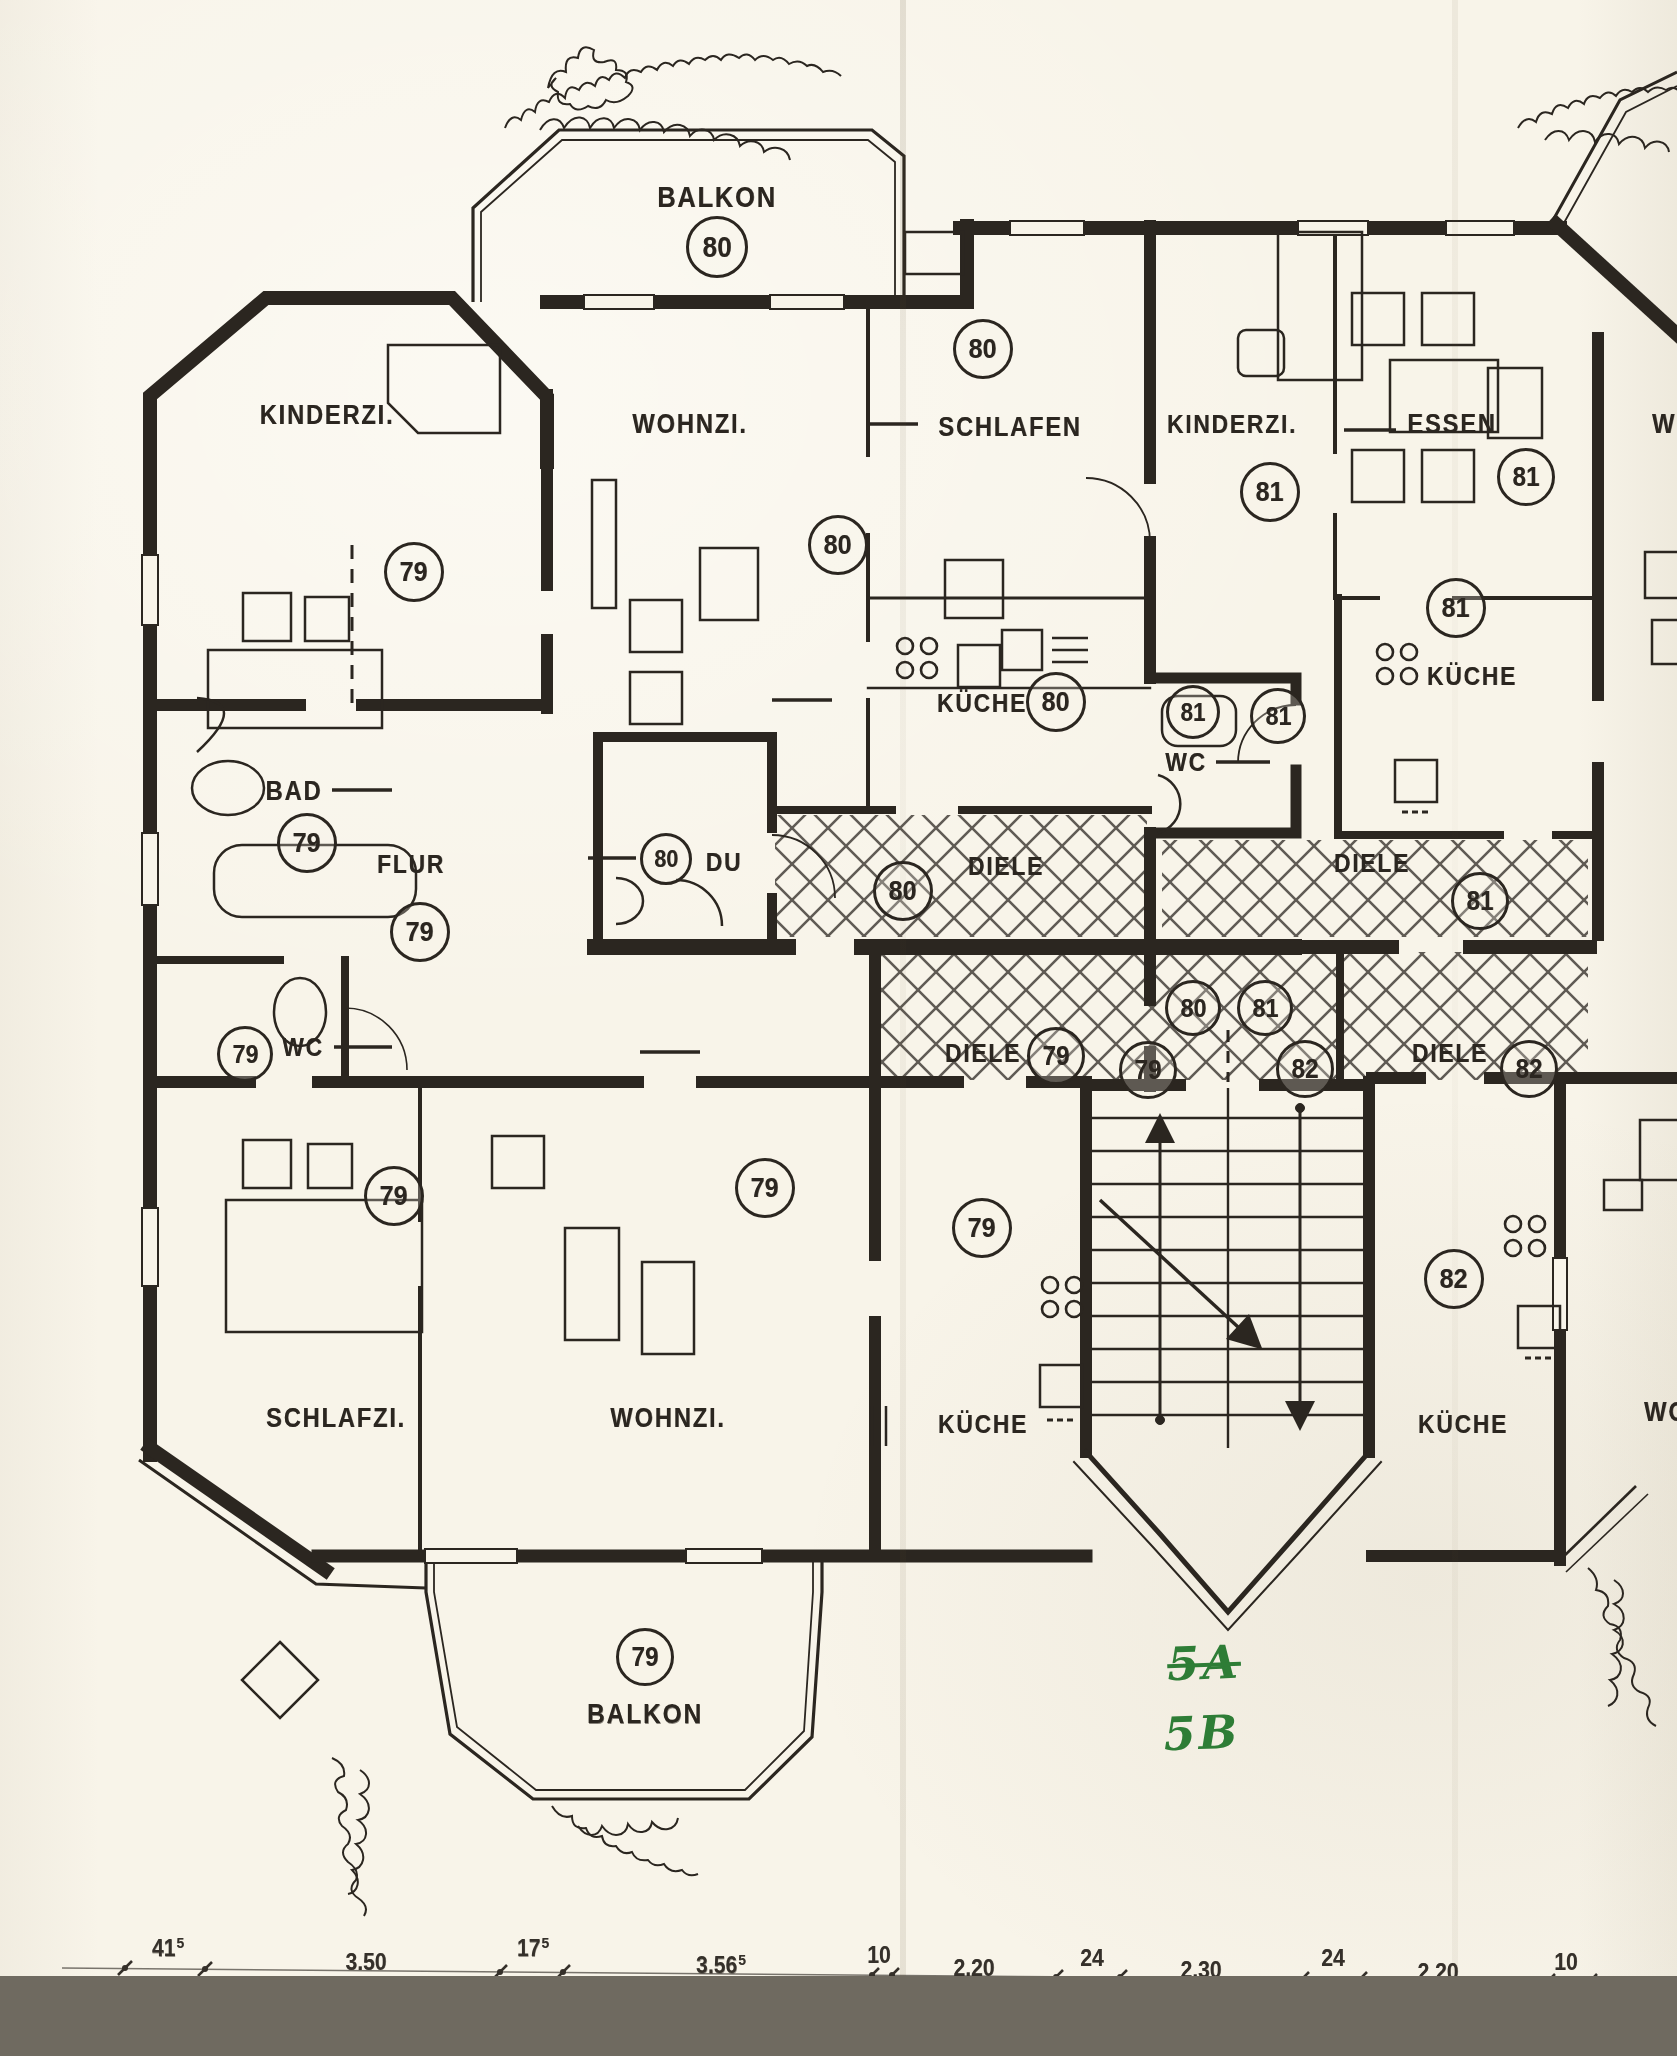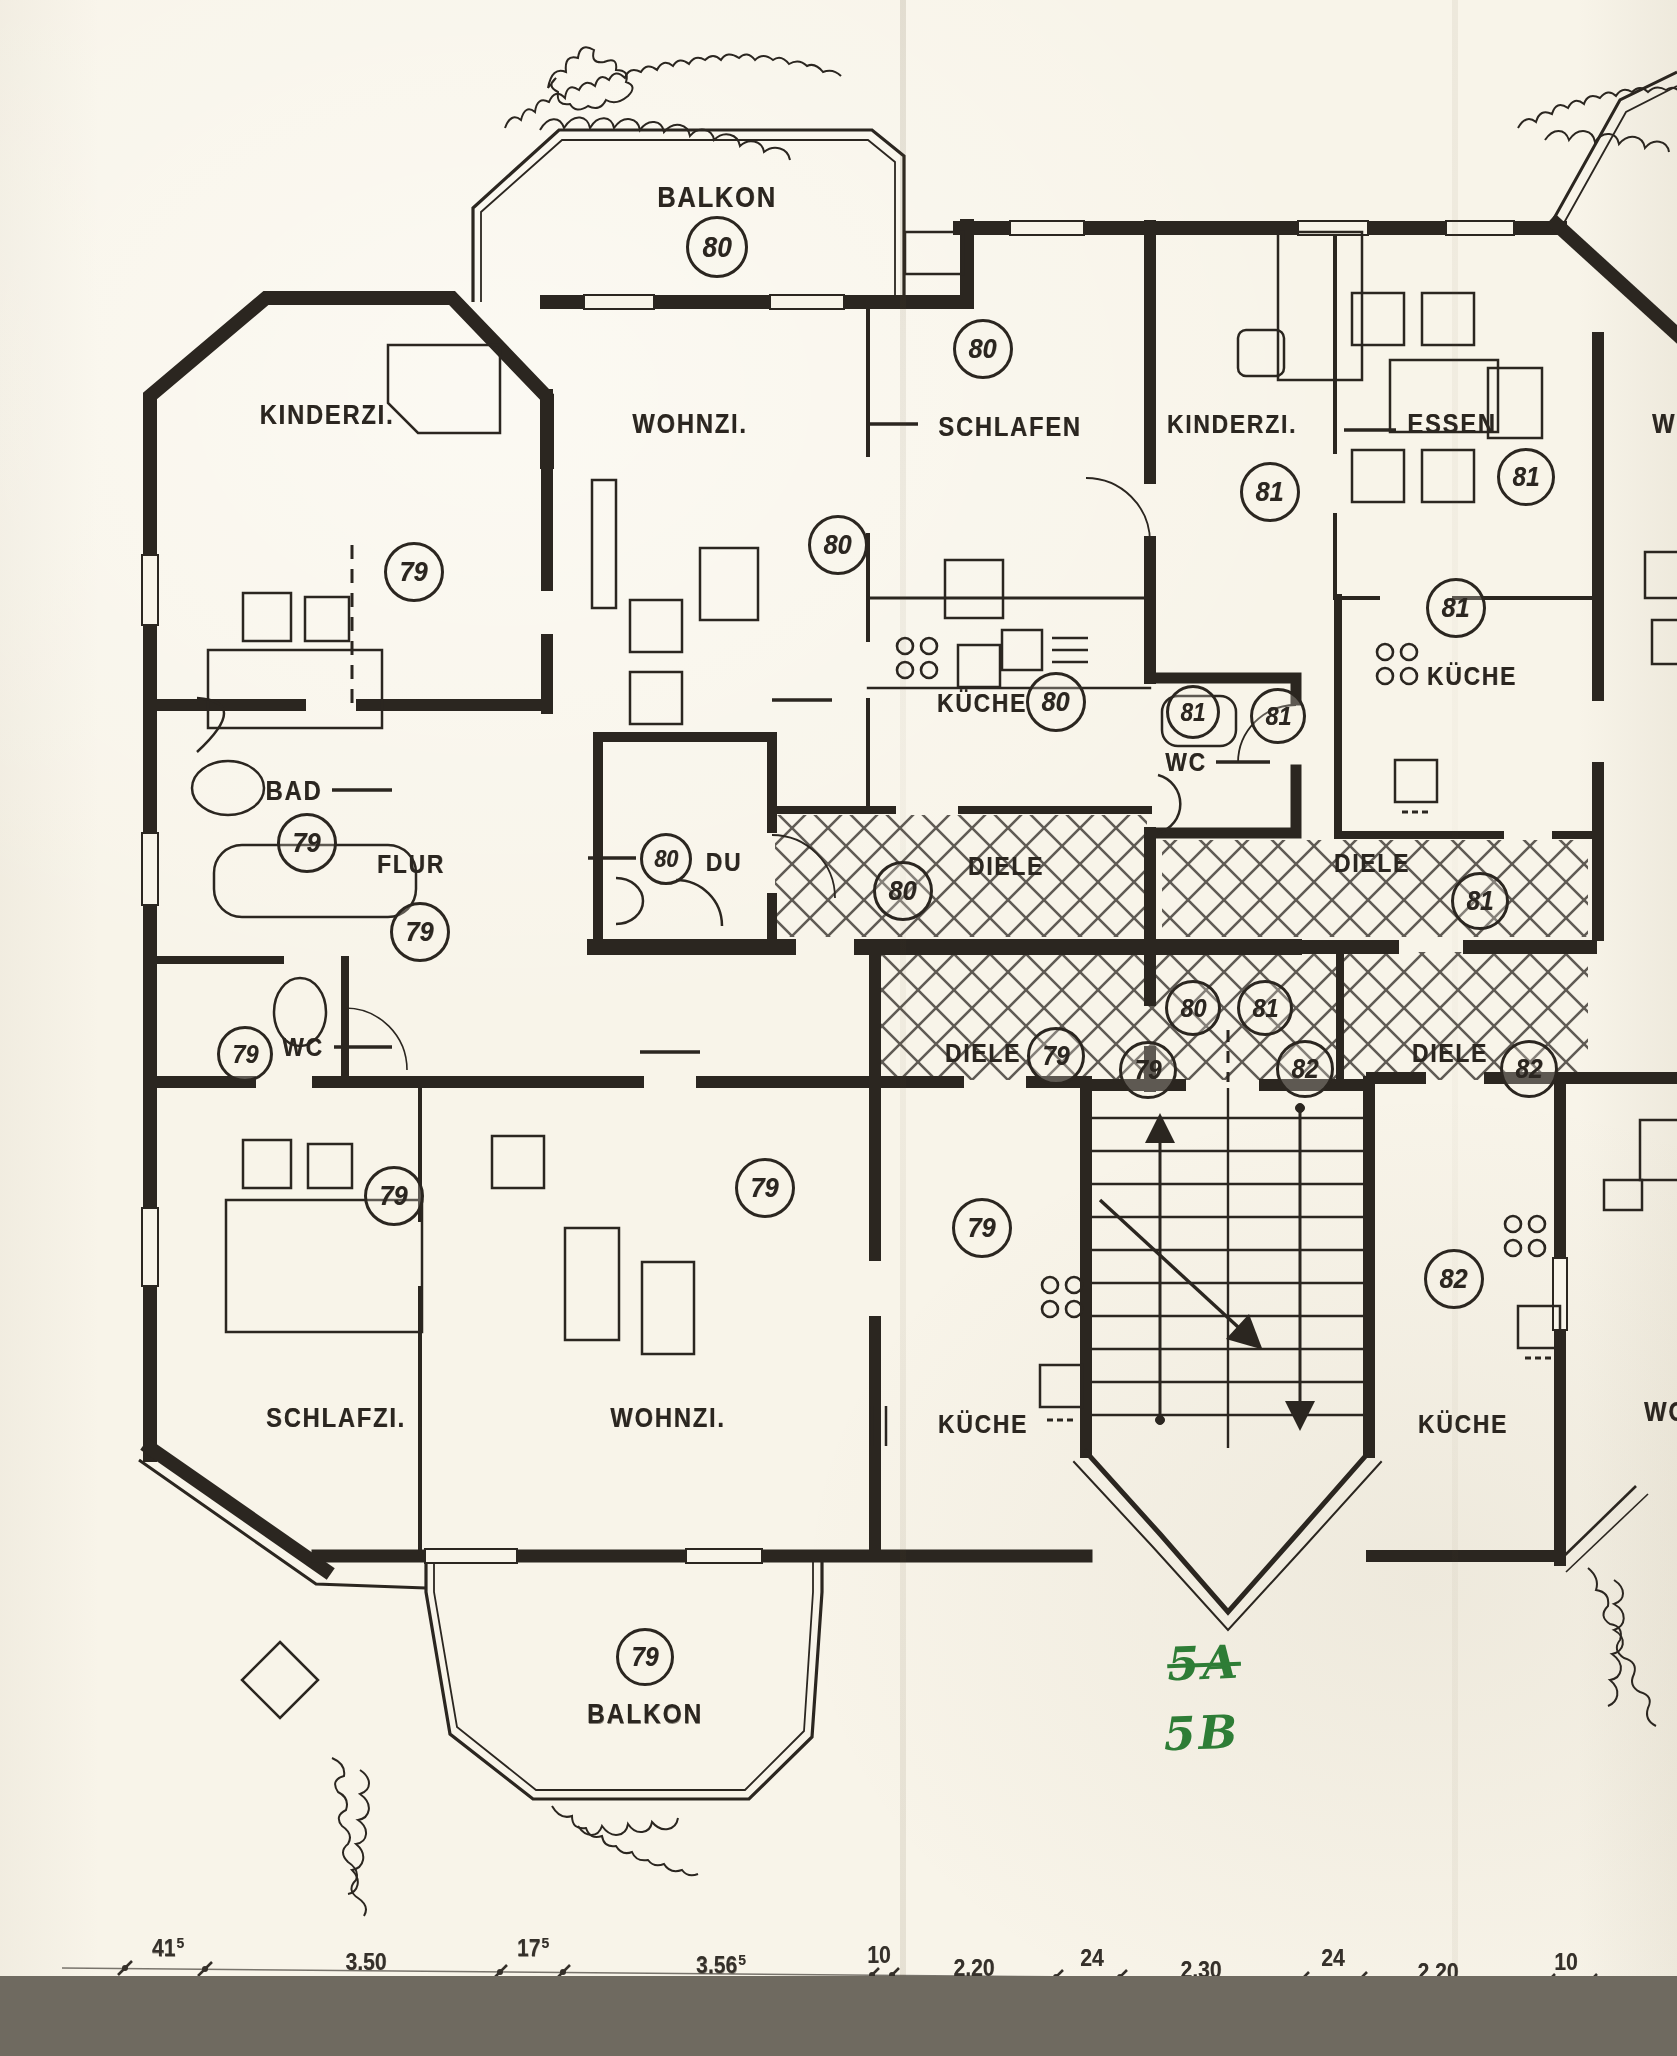--- a/index.html
+++ b/index.html
@@ -20,21 +20,20 @@
     font-weight:bold; color:#2b2620; letter-spacing:2px; white-space:nowrap;
     text-shadow:.5px .5px .7px rgba(43,38,32,.55);
   }
   .room-label.partial{transform:translate(0,-50%) scaleX(.88); transform-origin:left center;}
   .unit-circle{
     position:absolute; transform:translate(-50%,-50%);
     border:3.5px solid #2b2620; border-radius:50%;
     display:flex; align-items:center; justify-content:center;
     font-weight:bold; color:#2b2620; background:rgba(248,244,233,.25);
     text-shadow:.4px .4px .5px rgba(43,38,32,.5);
-    font-style:italic;
   }
   .unit-circle span{transform:scaleX(.9);}
   .dim{
     position:absolute; transform:translate(-50%,-50%) scaleX(.92);
     font-weight:bold; color:#35302a; font-size:23px; white-space:nowrap;
     text-shadow:.4px .4px .6px rgba(53,48,42,.5);
   }
   .dim sup{font-size:15px; vertical-align:super; margin-left:1px;}
   .note{
     position:absolute; transform:translate(-50%,-50%) rotate(-2deg);

